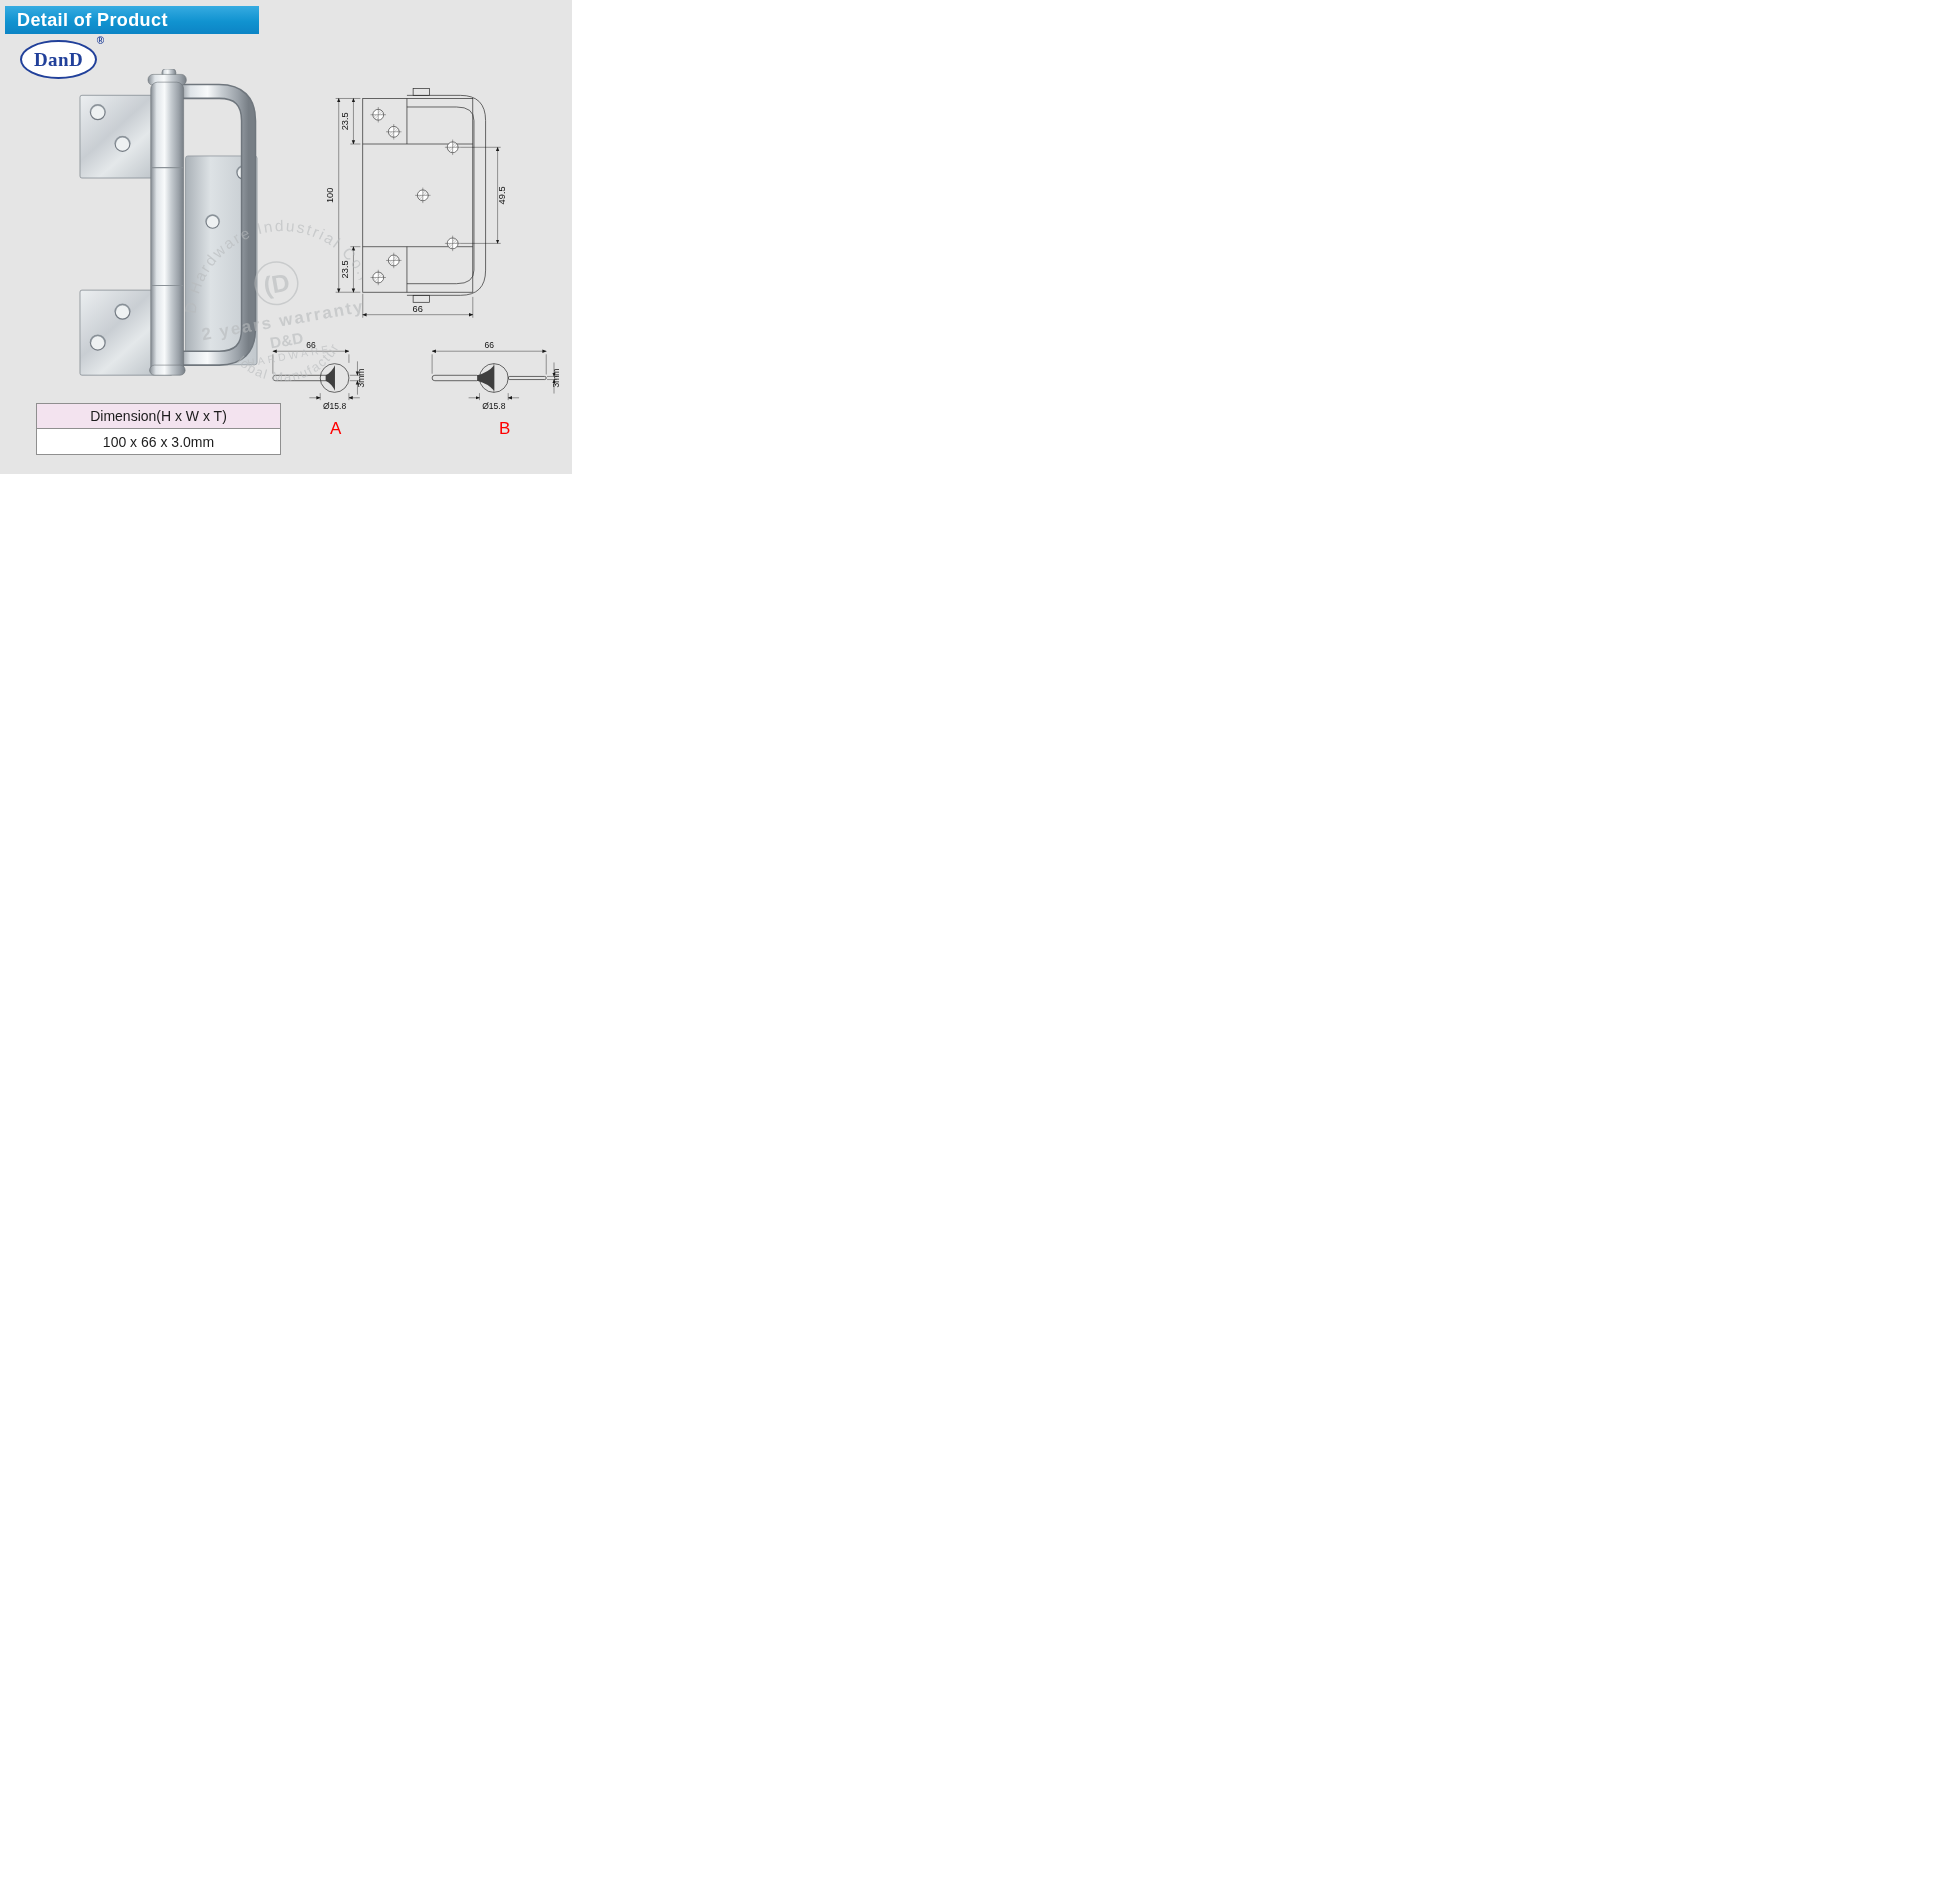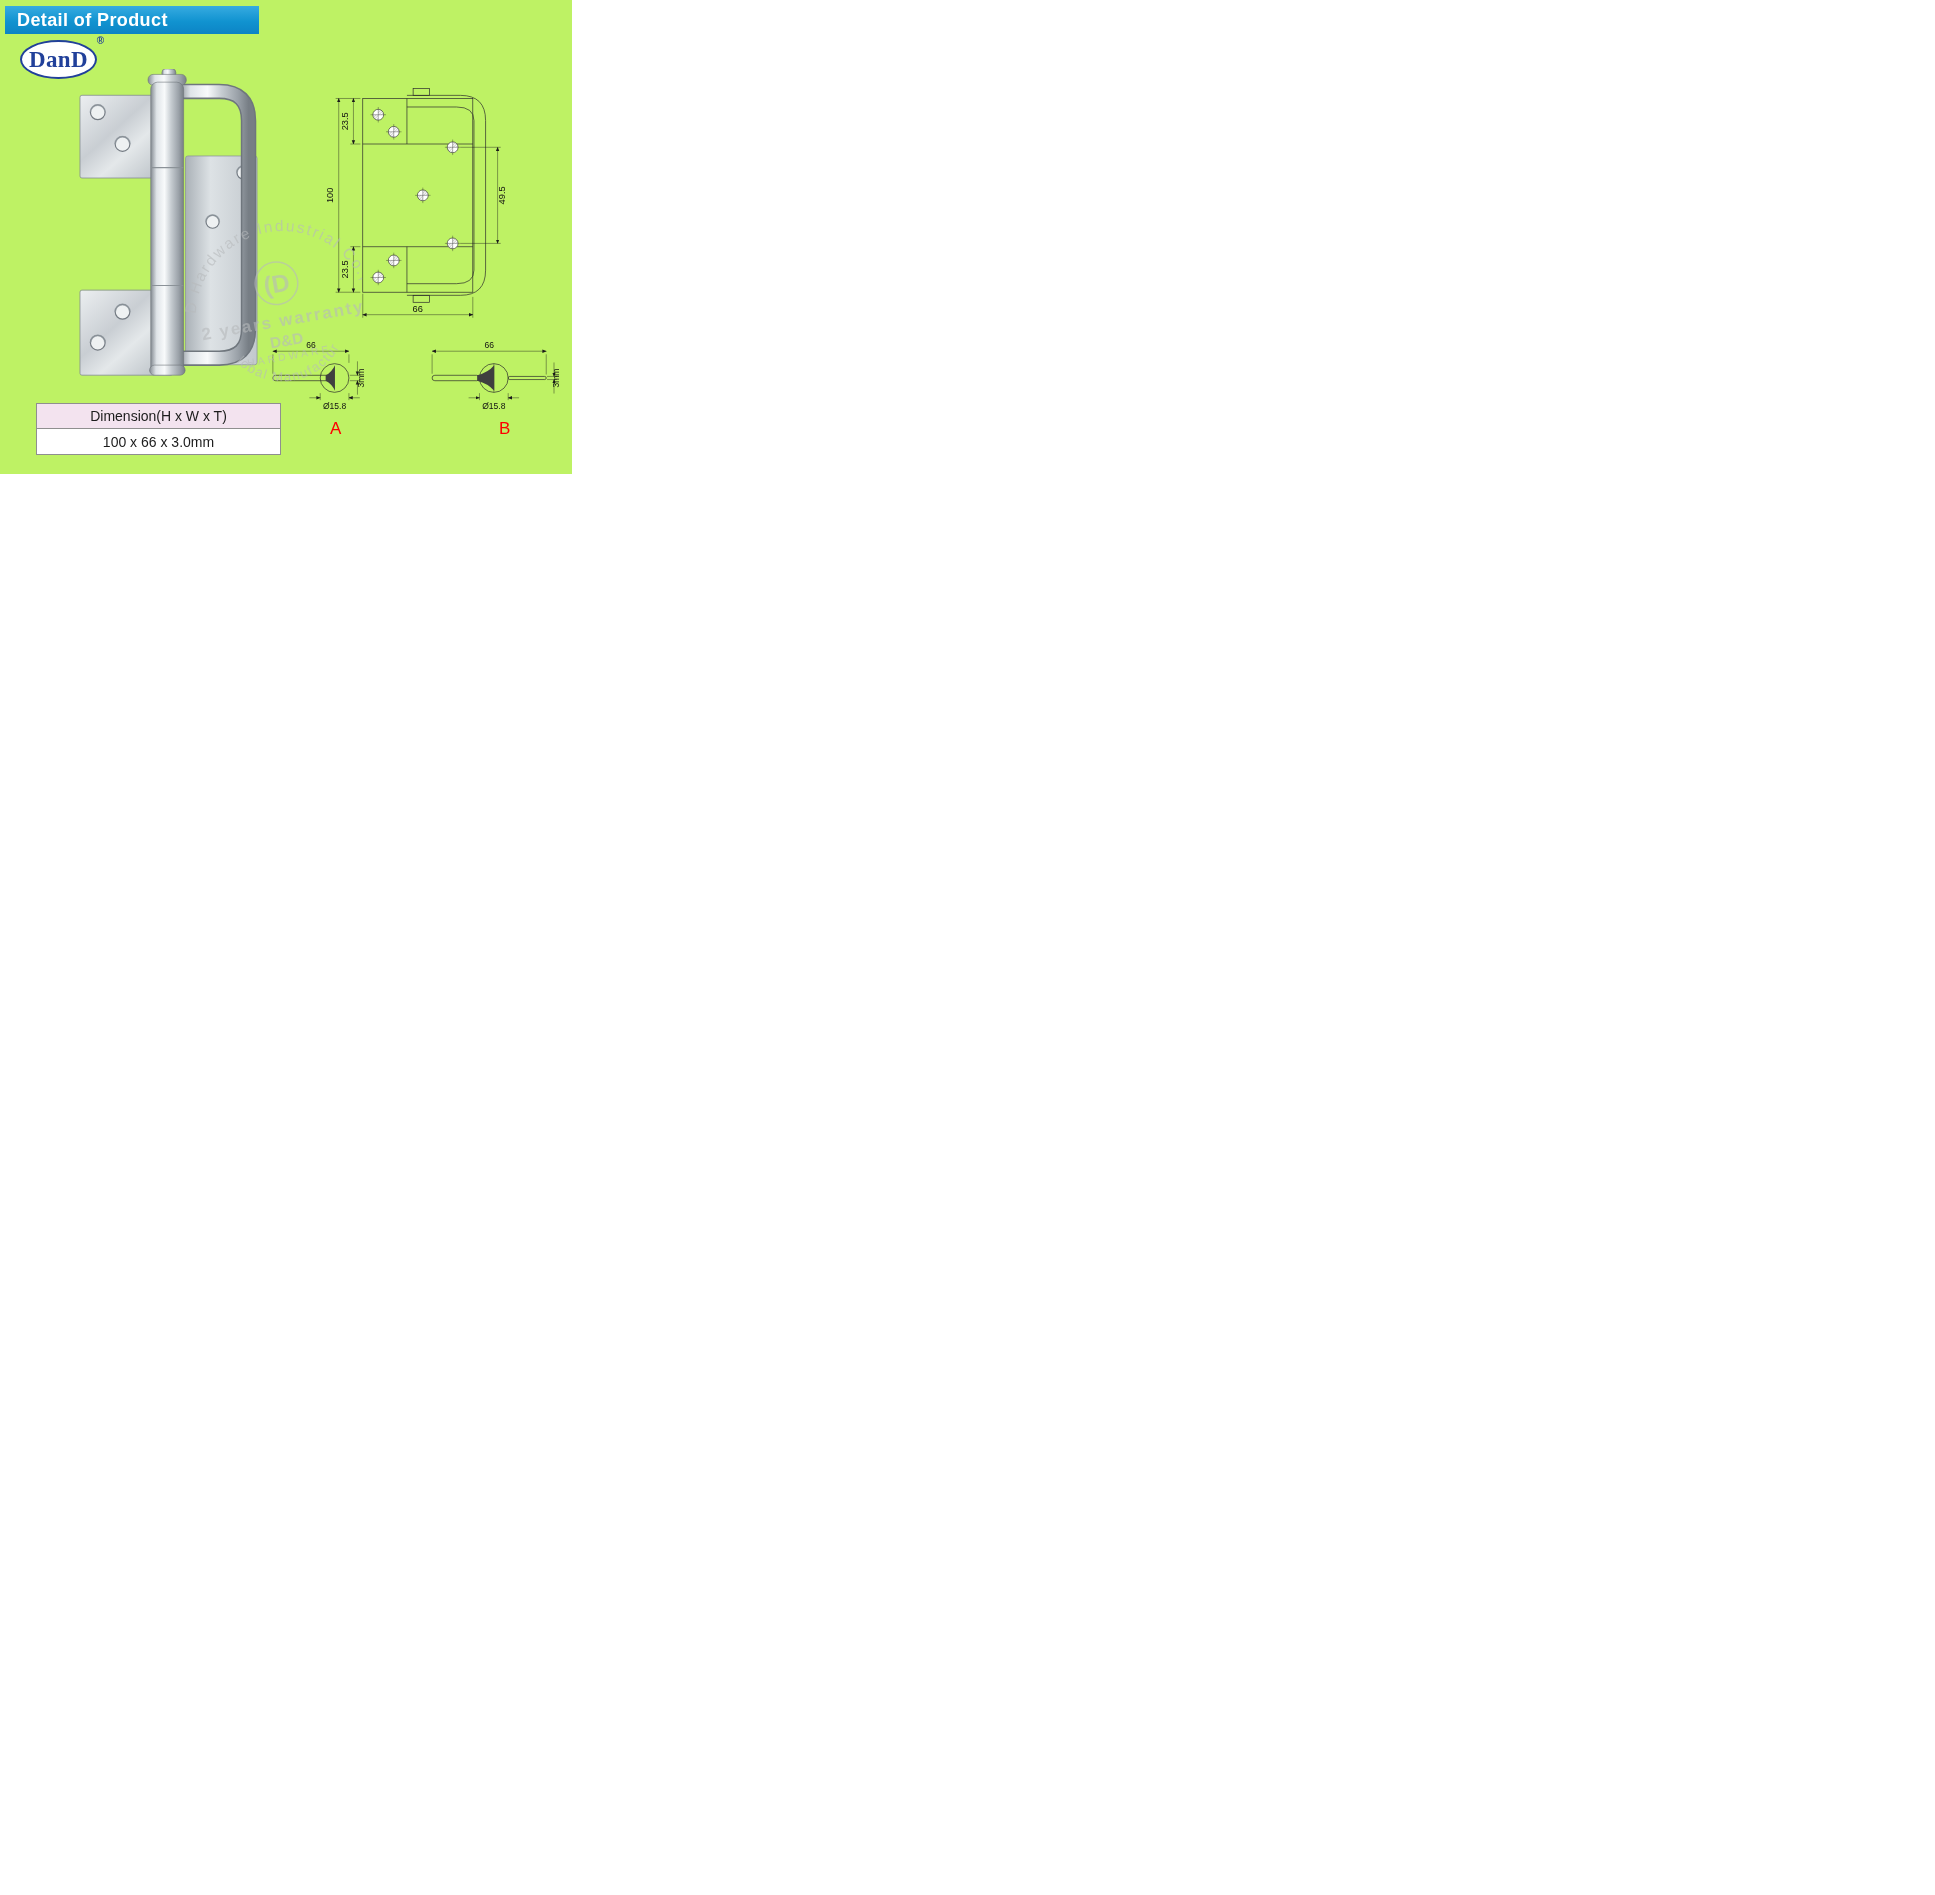--- a/index.html
+++ b/index.html
@@ -1,17 +1,17 @@
 <!DOCTYPE html>
 <html style="font-size:6.2px"><head>
 <meta charset="utf-8">
 <style>
   html,body{margin:0;padding:0;background:#ffffff;}
   .page{
-    position:relative;width:572px;height:474px;background:#bef264;
+    position:relative;width:572px;height:474px;background:#e5e5e5;
     font-family:"Liberation Sans",sans-serif;overflow:hidden;
   }
 
   
   .banner{
     position:absolute;left:5.4px;top:6.2px;width:254px;height:28px;
     background:linear-gradient(180deg,#36abe1 0%,#1193d0 55%,#0c84c5 100%);
     display:flex;align-items:center;
   }
   .banner-title{
@@ -19,21 +19,21 @@
     padding-left:11.6px;white-space:nowrap;
   }
 
   
   .logo{position:absolute;left:20px;top:40px;width:77px;height:39px;}
   .logo-oval{
     width:100%;height:100%;box-sizing:border-box;border:2.3px solid #21409a;
     border-radius:50%;display:flex;align-items:center;justify-content:center;background:#fff;
   }
   .logo-text{
-    font-family:"Liberation Serif",serif;font-weight:bold;font-size:23px;
+    font-family:"Liberation Serif",serif;font-weight:bold;font-size:19px;
     color:#21409a;letter-spacing:0.4px;line-height:1;
   }
   .logo-reg{position:absolute;top:-4.6px;right:-7px;font-size:10px;font-weight:bold;color:#21409a;}
 
   
   .product-photo{position:absolute;left:75px;top:69px;width:194px;height:317px;}
   .front-view{position:absolute;left:324px;top:79px;width:186px;height:254px;}
   .side-a{position:absolute;left:269px;top:341px;width:97px;height:74px;}
   .side-b{position:absolute;left:429px;top:341px;width:132px;height:74px;}
 

